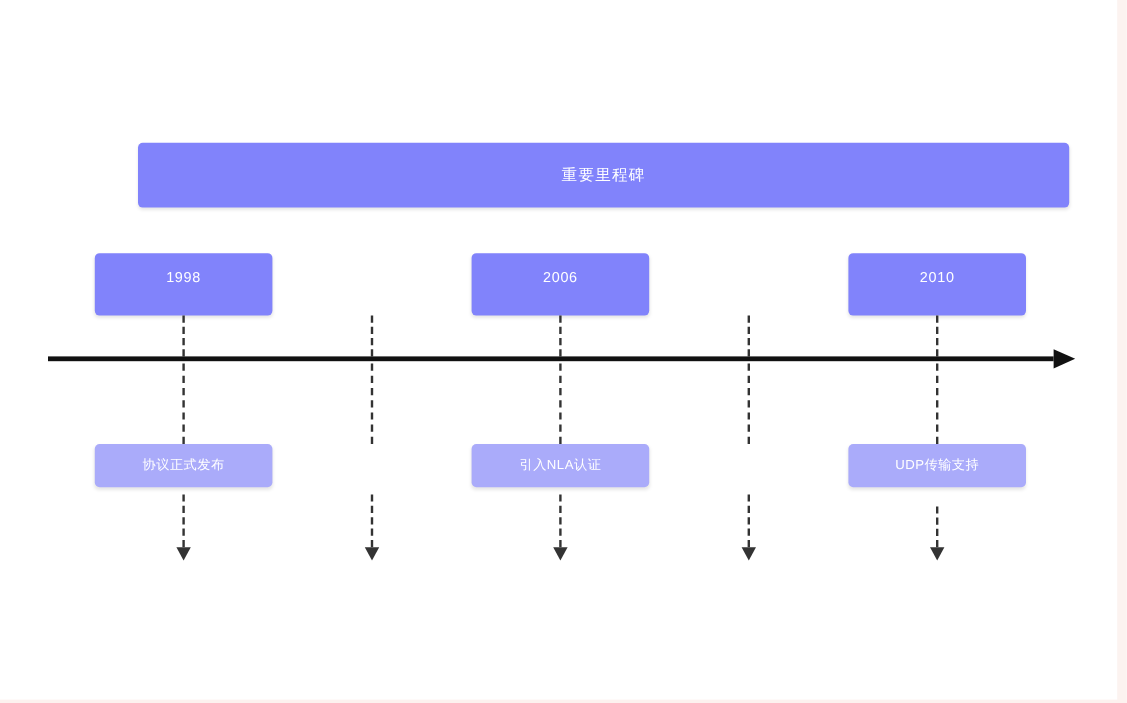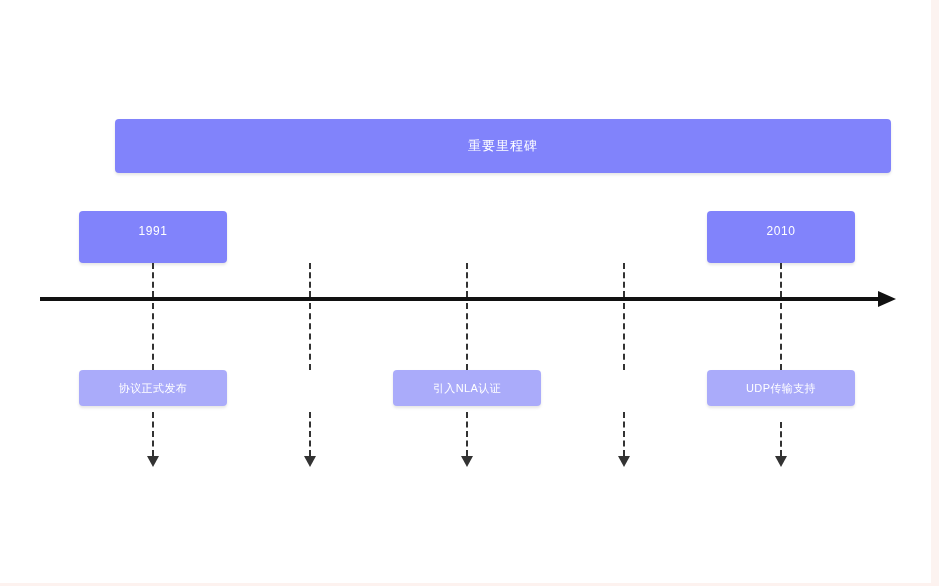--- a/index.html
+++ b/index.html
@@ -191,21 +191,24 @@
 <body>
 
 <div class="canvas">
 
   <div class="title-banner">
     <span class="title-text">重要里程碑</span>
   </div>
 
   <div class="year-row">
     <div class="year-box">
-      <span class="year-text">1991</span>
+      <span class="year-text">1998</span>
+    </div>
+    <div class="year-box">
+      <span class="year-text">2006</span>
     </div>
     <div class="year-box">
       <span class="year-text">2010</span>
     </div>
   </div>
 
   <div class="connector-top" style="left:152px;"></div>
   <div class="connector-top" style="left:309px;"></div>
   <div class="connector-top" style="left:466px;"></div>
   <div class="connector-top" style="left:623px;"></div>

